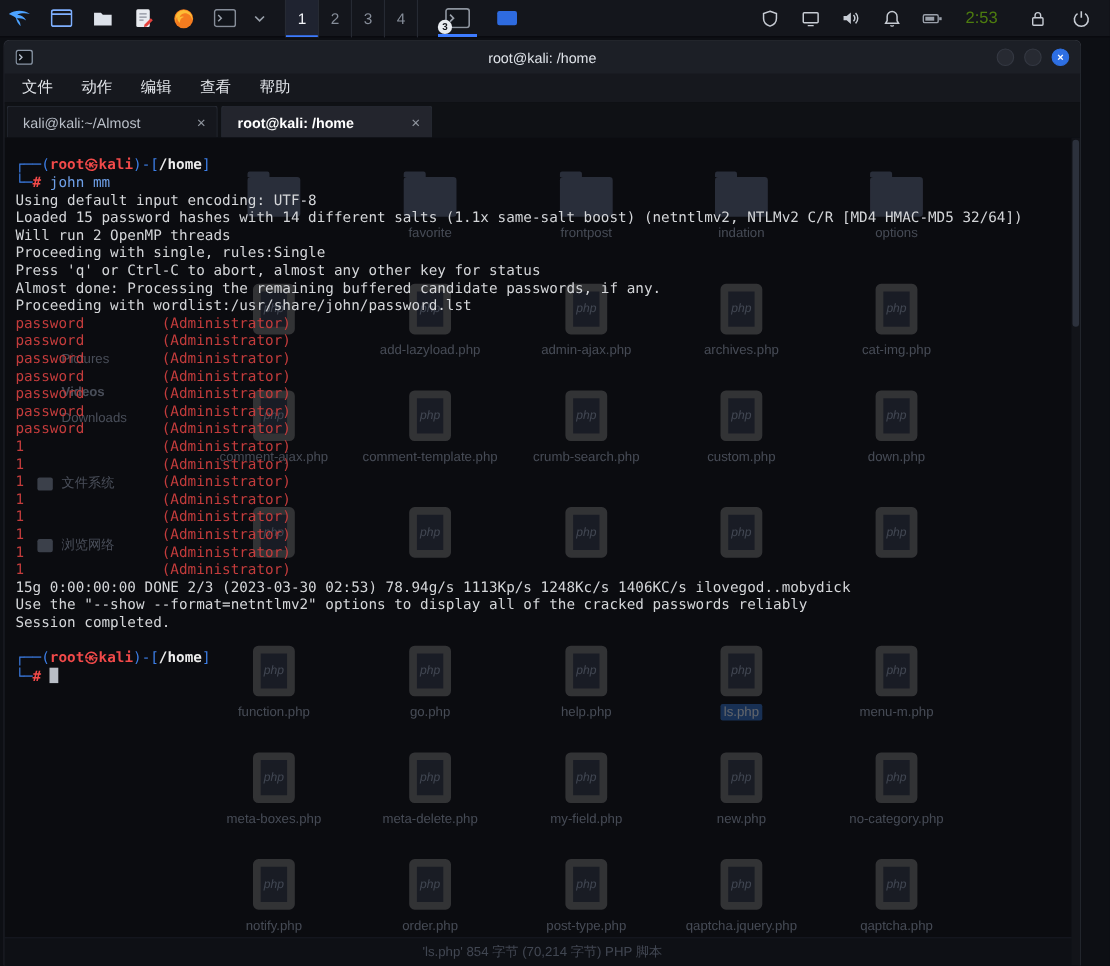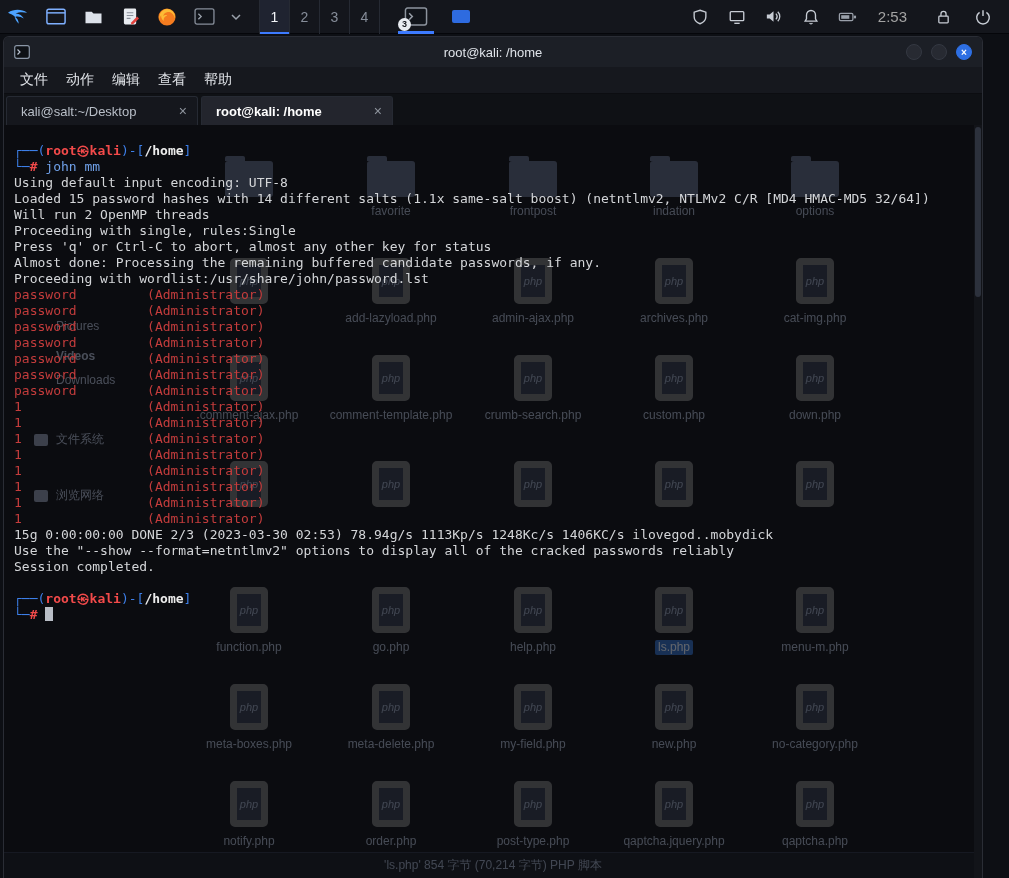--- a/index.html
+++ b/index.html
@@ -25,40 +25,40 @@
   .ws.active { background:#1f2330; color:#f2f4f8; box-shadow:inset 0 -2px 0 #3d7bff; }
   .badge-wrap { margin-left:18px; position:relative; height:34px; display:flex; align-items:center;
                 padding:0 6px; box-shadow:inset 0 -3px 0 #3d7bff; }
   .badge { position:absolute; left:0; bottom:3px; width:13px; height:13px; border-radius:50%;
            background:#e9ecf1; color:#14161c; font-size:9px; font-weight:bold;
            display:flex; align-items:center; justify-content:center; }
   .blue-rect { width:18px; height:13px; background:#2e6be0; border-radius:2px; margin-left:18px; }
   .spacer { flex:1; }
   .tray { display:flex; align-items:center; gap:15px; }
   .tray .l-ic { width:22px; height:22px; }
-  .clock { color:#a3a3a3; font-size:15px; margin:0 4px; }
+  .clock { color:#4d7c0f; font-size:15px; margin:0 4px; }
   .session-ctl { display:flex; align-items:center; gap:16px; margin-left:20px; margin-right:4px; }
 
   
   #window {
     position:absolute; left:3px; top:36px; width:980px; height:842px;
     background:#15171d; border:1px solid #2a2d35; border-bottom:none;
     border-radius:6px 6px 0 0; display:flex; flex-direction:column; overflow:hidden;
   }
   .titlebar { height:30px; flex:0 0 30px; background:#1c1f26; position:relative;
               display:flex; align-items:center; }
   .tb-icon { margin-left:10px; display:flex; }
   .tb-title { position:absolute; left:0; right:0; text-align:center; color:#dfe3e9; font-size:13px; }
   .tb-btns { margin-left:auto; display:flex; gap:9px; margin-right:10px; z-index:1; }
   .circ { width:16px; height:16px; border-radius:50%; background:#272a32; border:1px solid #343842; }
   .circ.close { background:#2e6fe3; border-color:#2e6fe3; color:#fff; font-size:10px;
                 display:flex; align-items:center; justify-content:center; font-weight:bold; }
 
   .menubar { height:27px; flex:0 0 27px; background:#16181e; display:flex; align-items:center;
-             gap:18px; padding-left:16px; border-bottom:1px solid #0c0d11; }
+             gap:26px; padding-left:16px; border-bottom:1px solid #0c0d11; }
   .menu-item { color:#e2e5ea; font-size:14px; }
 
   .tabbar { height:31px; flex:0 0 31px; background:#0f1115; display:flex; align-items:flex-end; padding-left:2px; }
   .tab { height:29px; min-width:192px; display:flex; align-items:center; padding:0 10px 0 14px;
          background:#15171d; border:1px solid #262a33; border-bottom:none; margin-right:3px;
          color:#b9bfc8; font-size:13px; border-radius:3px 3px 0 0; }
   .tab.active { background:#23252d; color:#ffffff; font-weight:bold; }
   .tab-close { margin-left:auto; padding-left:14px; color:#8f959e; font-weight:normal; font-size:14px; }
 
   .termbody { position:relative; flex:1; background:#0b0c10; overflow:hidden; }
@@ -238,21 +238,21 @@
   <div class="menubar">
       <span class="menu-item">文件</span>
       <span class="menu-item">动作</span>
       <span class="menu-item">编辑</span>
       <span class="menu-item">查看</span>
       <span class="menu-item">帮助</span>
     </div>
 
   <div class="tabbar">
       <div class="tab">
-        <span class="tab-label">kali@salt:~/Desktop</span>
+        <span class="tab-label">kali@kali:~/Almost</span>
         <span class="tab-close">×</span>
       </div>
       <div class="tab active">
         <span class="tab-label">root@kali: /home</span>
         <span class="tab-close">×</span>
       </div>
     </div>
 
   <div class="termbody">
     <div class="fm">

